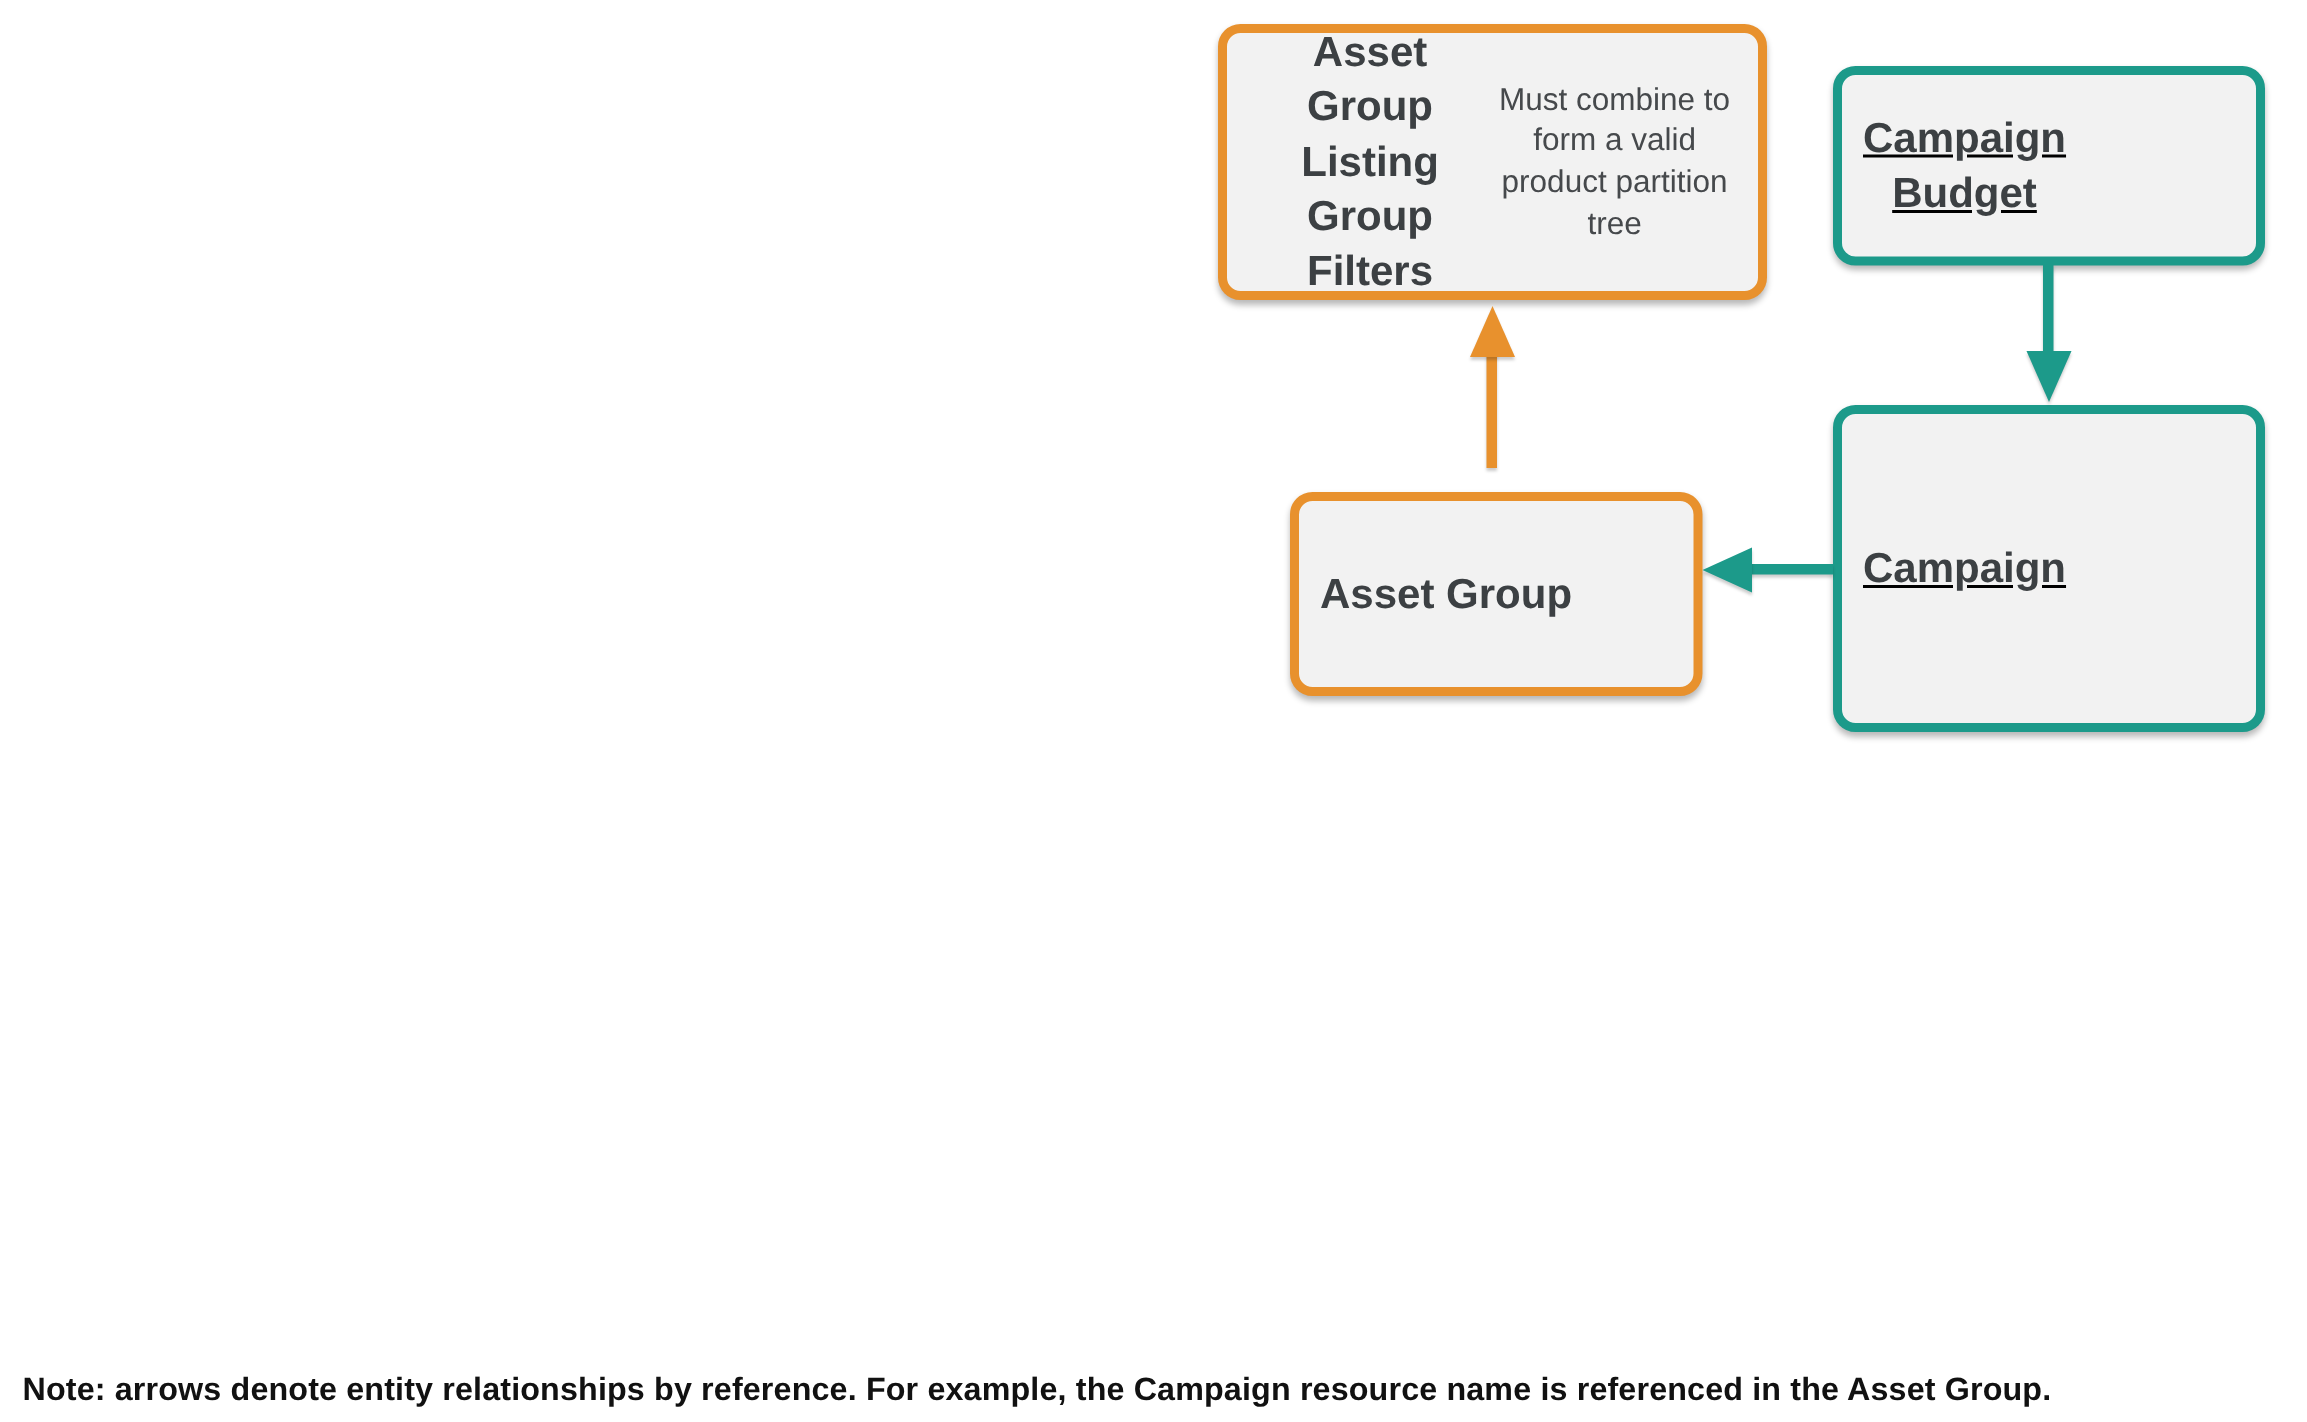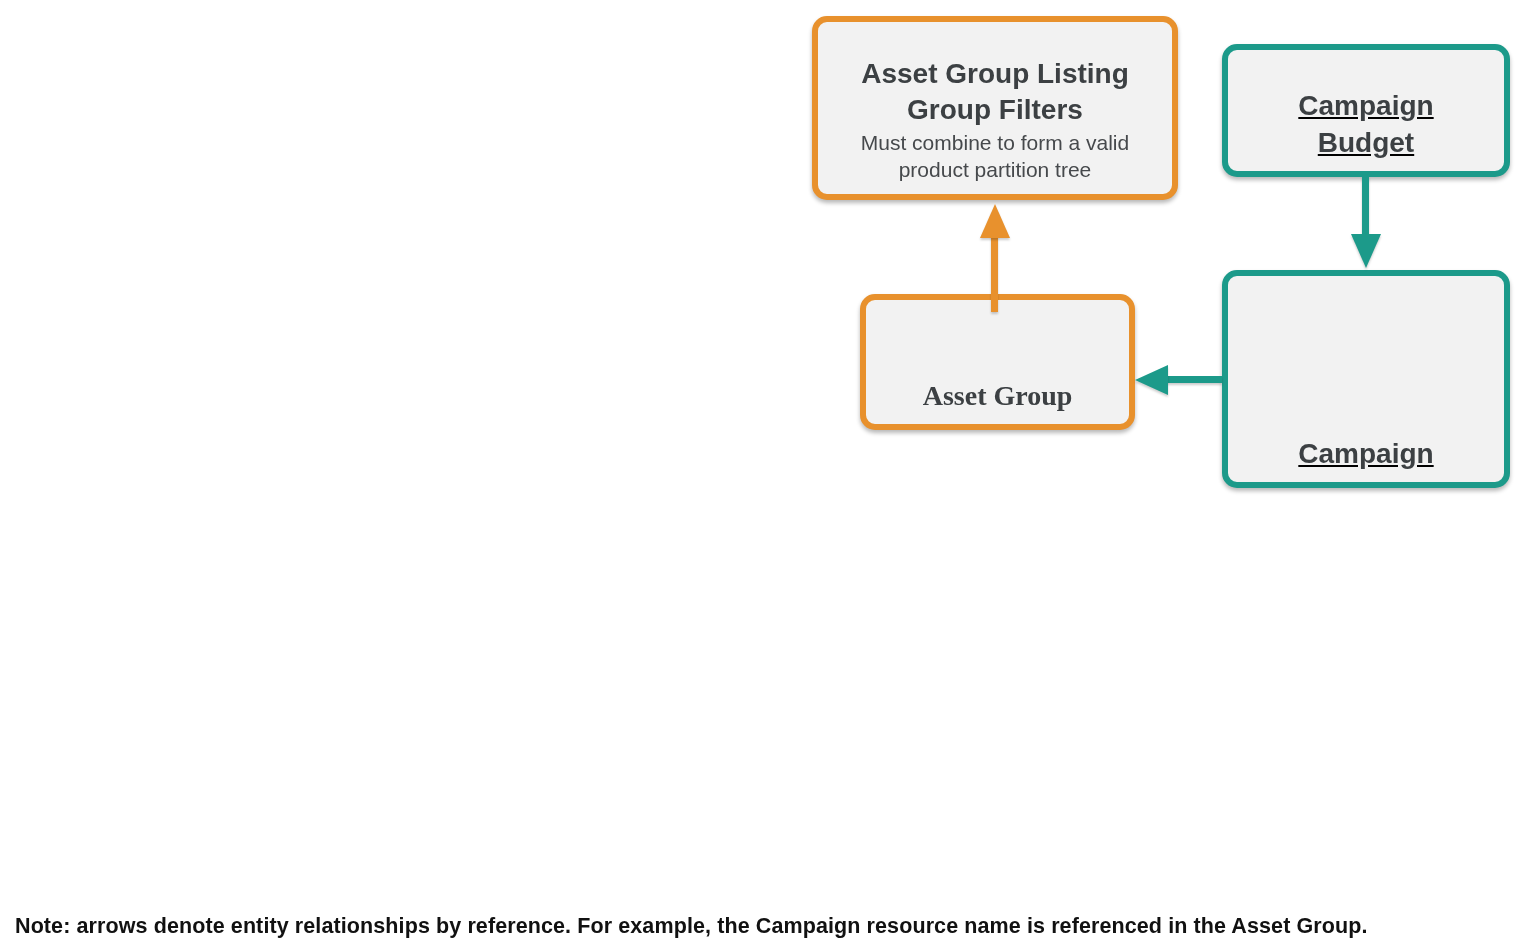--- a/index.html
+++ b/index.html
@@ -23,23 +23,22 @@
     position: absolute;
     left: 0; top: 0;
     width: 1538px;
     height: 948px;
   }
   .node {
     position: absolute;
     background: var(--node-bg);
     border-radius: 15px;
     display: flex;
-    flex-direction: column;
     align-items: center;
-    justify-content: flex-end;
+    justify-content: space-between;
     text-align: center;
     padding: 10px 14px;
     box-shadow: 0 3px 4px rgba(0,0,0,0.28);
   }
   .node.orange { border: 6px solid var(--orange); }
   .node.teal   { border: 6px solid var(--teal); text-decoration: underline; }
   .node-title {
     font-weight: bold;
     font-size: 28px;
     line-height: 1.3;
@@ -100,21 +99,21 @@
 
   <div class="node teal" style="left:1222px; top:44px; width:288px; height:133px;">
     <div class="node-title">Campaign
 Budget</div>
   </div>
 
   <div class="node teal" style="left:1222px; top:270px; width:288px; height:218px;">
     <div class="node-title">Campaign</div>
   </div>
 
-  <div class="node orange" style="left:860px; top:294px; width:275px; height:136px;font-family:Liberation Serif, serif;">
+  <div class="node orange" style="left:860px; top:328px; width:275px; height:136px;">
     <div class="node-title">Asset Group</div>
   </div>
 
   <div>
     <div class="arrow-part shaft orange" style="left:991px; top:234px; width:7px; height:78px;"></div>
     <div class="arrow-part head up" style="left:980px; top:204px;"></div>
   </div>
 
   <div>
     <div class="arrow-part shaft teal" style="left:1362px; top:176px; width:7px; height:60px;"></div>

